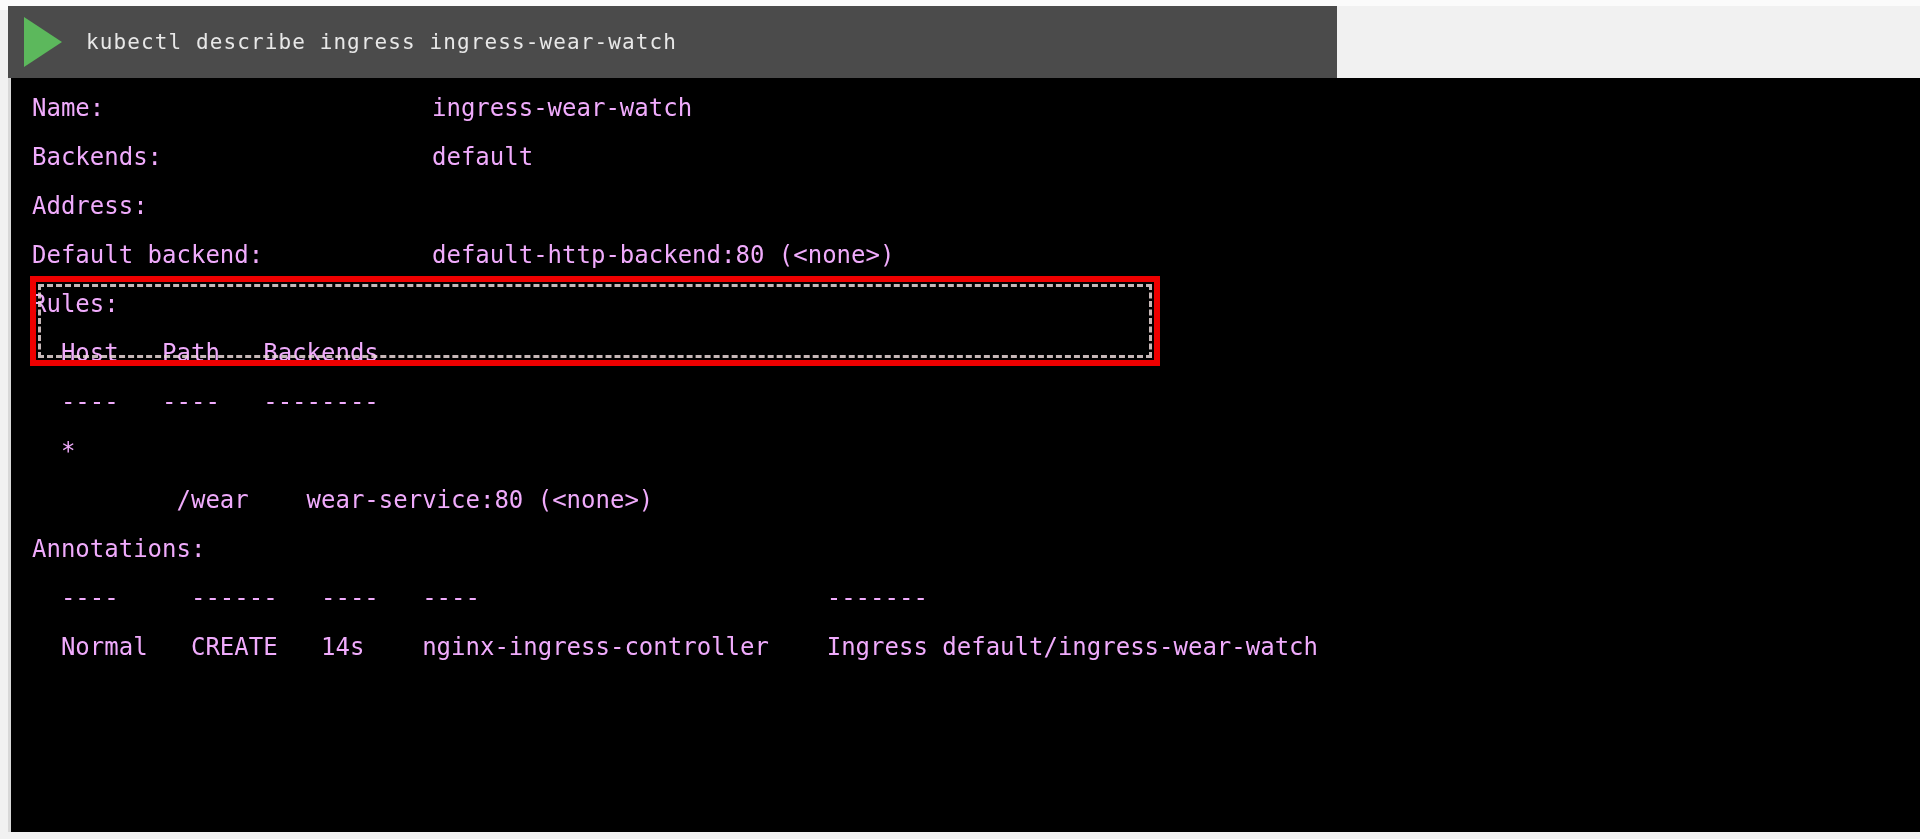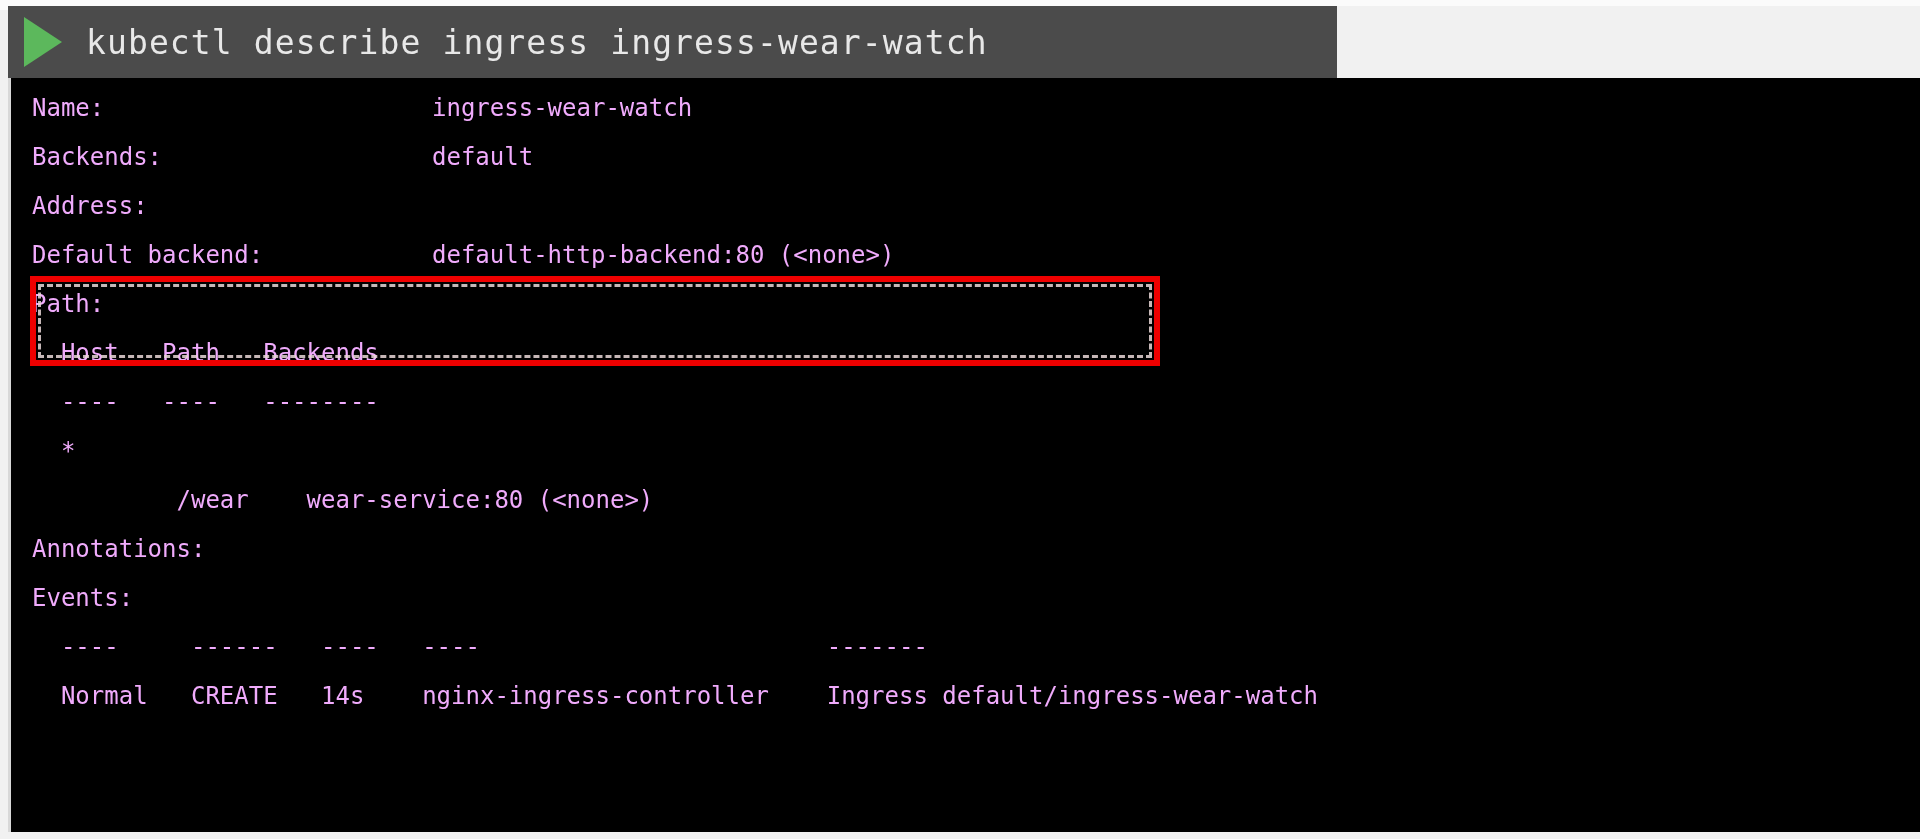--- a/index.html
+++ b/index.html
@@ -54,21 +54,21 @@
     margin-left: 12px;
     flex: 0 0 auto;
     display: flex;
     align-items: center;
     justify-content: center;
   }
   .prompt-arrow svg { display: block; }
   .cmd-text {
     margin-left: 20px;
     color: #e8e8e8;
-    font-size: 33px;
+    font-size: 21px;
     letter-spacing: 1.1px;
     white-space: pre;
     font-family: "DejaVu Sans Mono", "Liberation Mono", monospace;
     text-align: right;
   }
 
   
   .terminal {
     position: absolute;
     left: 8px;
@@ -146,30 +146,29 @@
     <div class="lines">
 
       <div class="line" style="position: relative;"><span class="lbl">Name:</span><span class="val" style="margin-left:0;position:absolute;left:400px;">ingress-wear-watch</span></div>
 
       <div class="line" style="position: relative;"><span class="lbl">Backends:</span><span class="val" style="position:absolute;left:400px;">default</span></div>
 
       <div class="line" style="position: relative;"><span class="lbl">Address:</span><span class="val" style="position:absolute;left:400px;"></span></div>
 
       <div class="line" style="position: relative;"><span class="lbl">Default backend:</span><span class="val" style="position:absolute;left:400px;">default-http-backend:80 (&lt;none&gt;)</span></div>
 
-      <div class="line" style="position: relative;"><span class="lbl">Path:</span></div>
+      <div class="line" style="position: relative;"><span class="lbl">Rules:</span></div>
 
       <div class="line" style="position: relative;">  Host   Path   Backends</div>
       <div class="line" style="position: relative;">  ----   ----   --------</div>
       <div class="line" style="position: relative;">  *</div>
       <div class="line" style="position: relative;">          /wear    wear-service:80 (&lt;none&gt;)</div>
 
       <div class="line" style="position: relative;"><span class="lbl">Annotations:</span></div>
 
-      <div class="line" style="position: relative;"><span class="lbl">Events:</span></div>
 
       <div class="line" style="position: relative;">  ----     ------   ----   ----                        -------</div>
       <div class="line" style="position: relative;">  Normal   CREATE   14s    nginx-ingress-controller    Ingress default/ingress-wear-watch</div>
 
     </div>
 
     <div class="highlight-box"></div>
   </div>
 
 </div>

